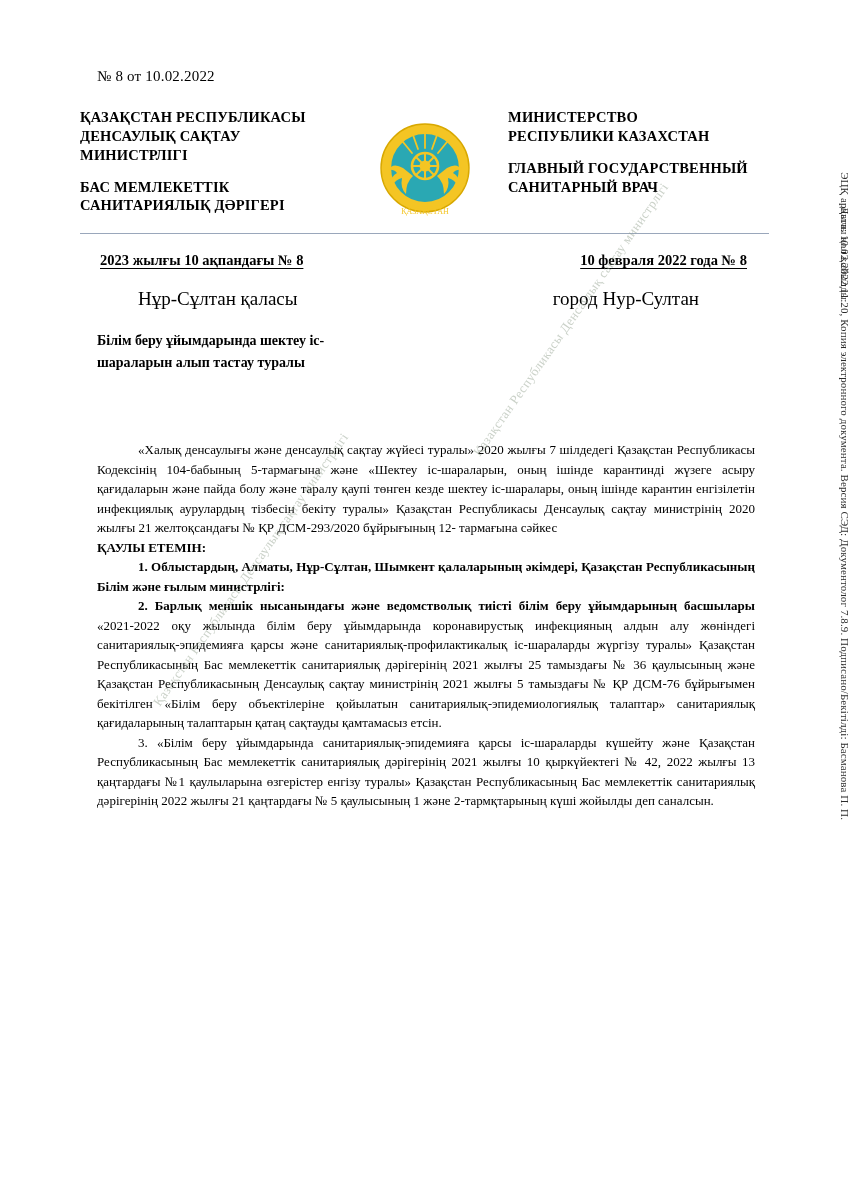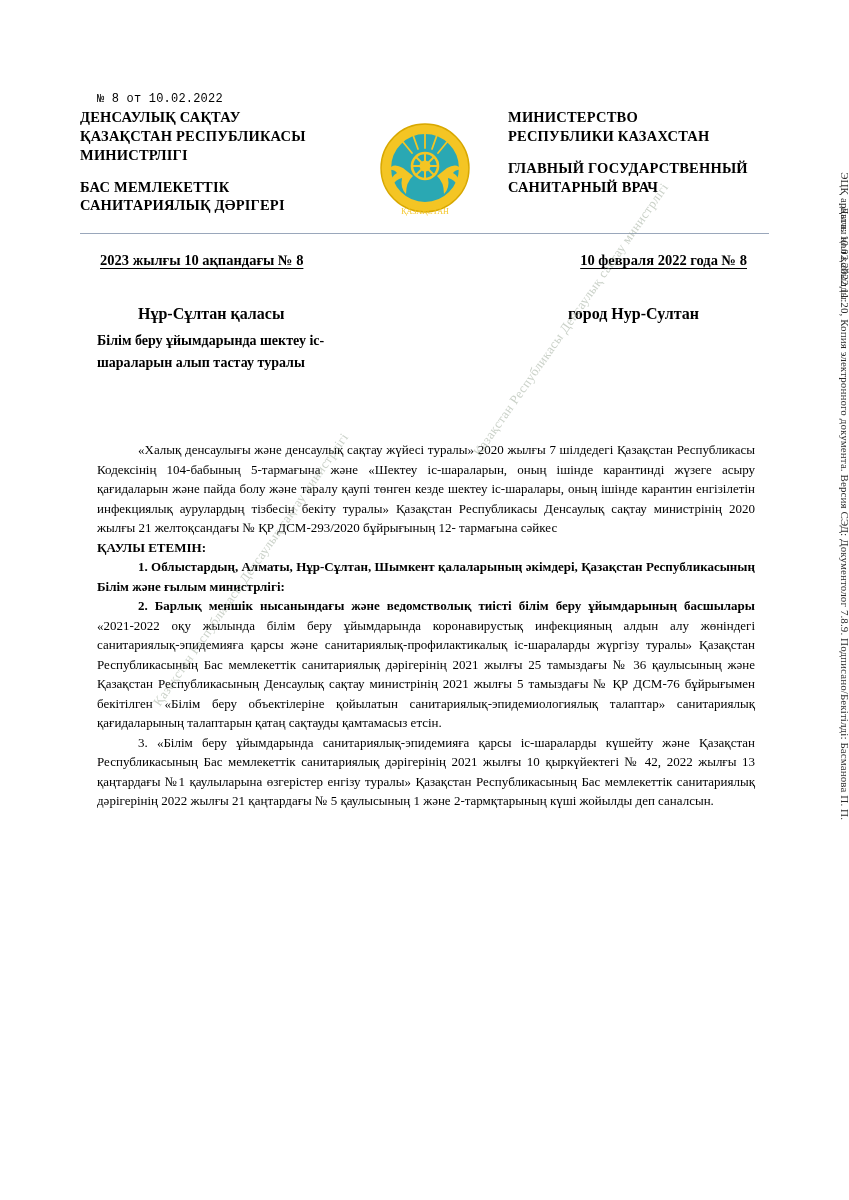--- a/index.html
+++ b/index.html
@@ -17,24 +17,23 @@
     height: 1200px;
     margin: 0 auto;
     background: #ffffff;
     overflow: hidden;
   }
 
   
   .doc-number {
     position: absolute;
     left: 97px;
-    top: 92px;
-    font-size: 12px;
+    top: 68px;
+    font-size: 15px;
     letter-spacing: 0.2px;
-    font-family: Liberation Mono, monospace;
   }
 
   
   .header {
     position: absolute;
     left: 80px;
     top: 108px;
     width: 690px;
     height: 112px;
   }
@@ -100,23 +99,23 @@
   .cityline {
     position: absolute;
     left: 80px;
     right: 80px;
     top: 288px;
     height: 22px;
   }
   .cityline .kz,
   .cityline .ru {
     position: absolute;
-    top: 17px;
-    font-weight: bold;
-    font-size: 16px;
+    top: 0;
+    font-weight: normal;
+    font-size: 19px;
   }
   .cityline .kz { left: 58px; }
   .cityline .ru { right: 70px; }
 
   
   .title {
     position: absolute;
     left: 97px;
     top: 330px;
     width: 300px;
@@ -188,22 +187,22 @@
 </style>
 </head>
 <body>
 
 <div class="page">
 
   <div class="doc-number">№ 8 от 10.02.2022</div>
 
   <div class="header">
     <div class="header-col left">
+      <div>ҚАЗАҚСТАН РЕСПУБЛИКАСЫ</div>
       <div>ДЕНСАУЛЫҚ САҚТАУ</div>
-      <div>ҚАЗАҚСТАН РЕСПУБЛИКАСЫ</div>
       <div>МИНИСТРЛІГІ</div>
       <div class="gap"></div>
       <div>БАС МЕМЛЕКЕТТІК</div>
       <div>САНИТАРИЯЛЫҚ ДӘРІГЕРІ</div>
     </div>
 
     <div class="emblem">
       <svg viewBox="0 0 104 112" width="104" height="112" aria-hidden="true">
 
         <circle cx="52" cy="60" r="44" fill="#f4c524"></circle>

